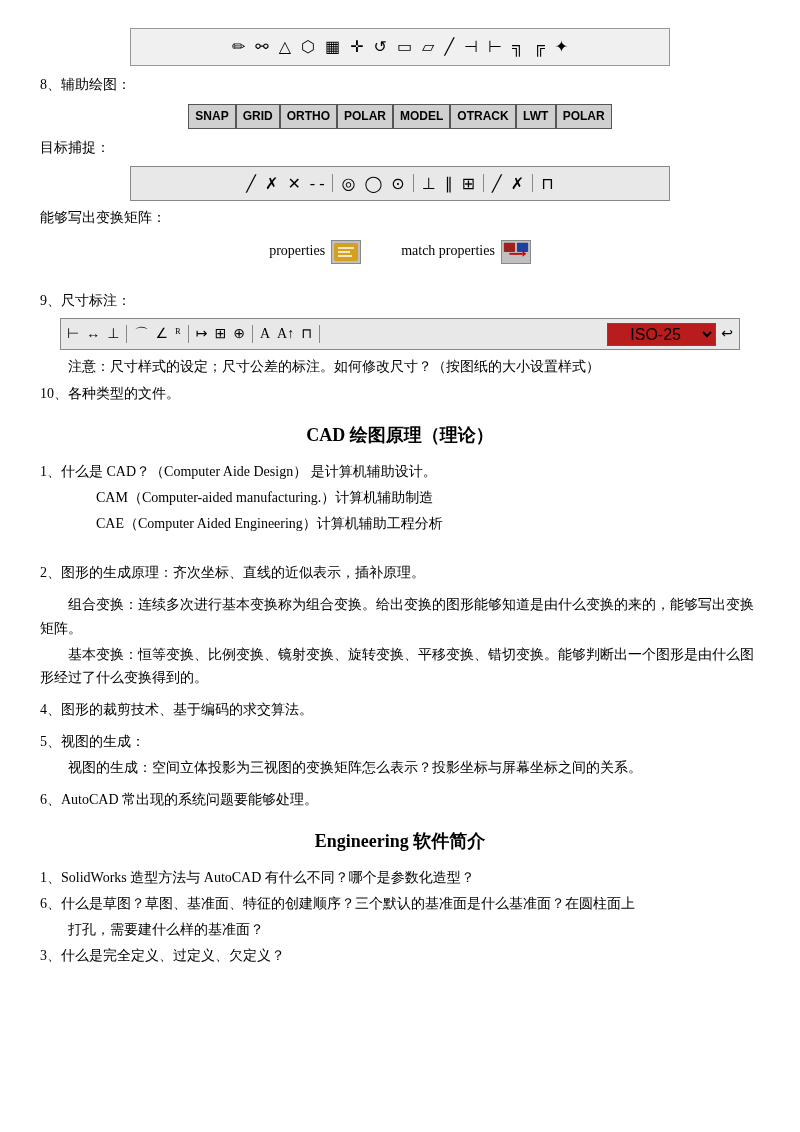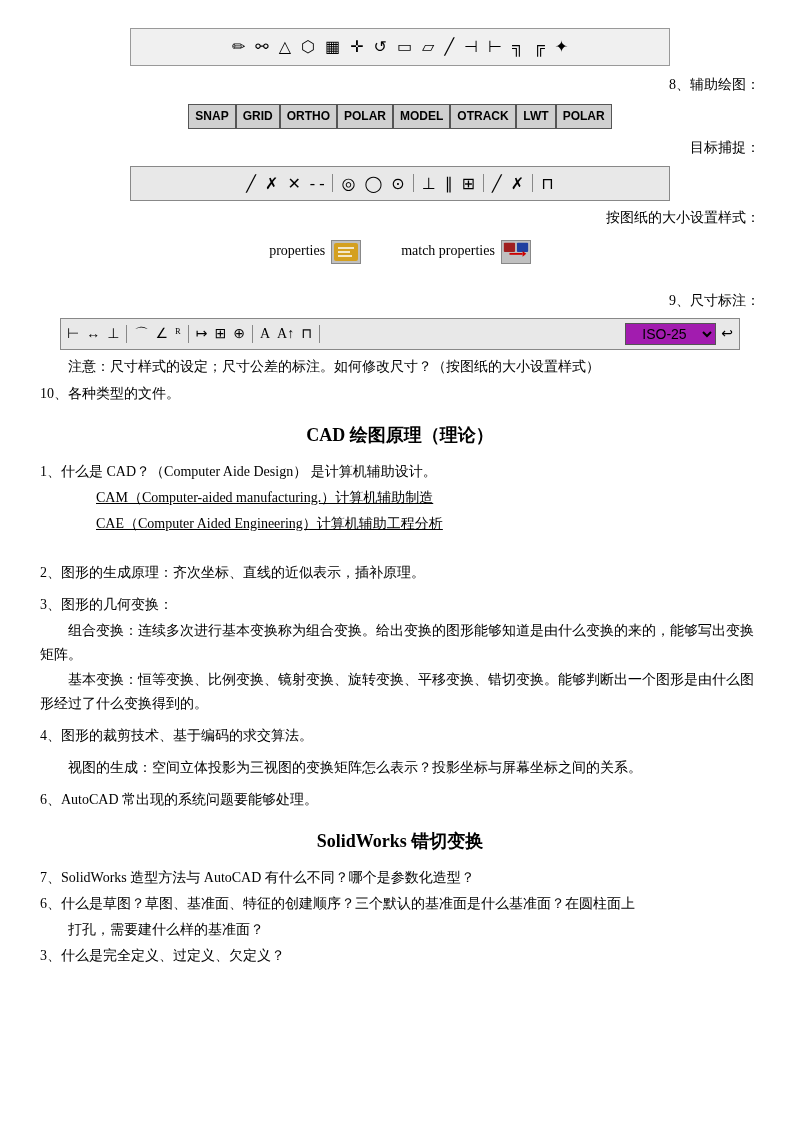--- a/index.html
+++ b/index.html
@@ -46,27 +46,26 @@
 
     .snap-btn {
       border: 1px solid #555;
       background: #d0d0d0;
       font-family: "Arial", sans-serif;
       font-size: 12px;
       font-weight: bold;
       padding: 2px 6px;
       cursor: pointer;
       min-width: 40px;
-      text-align: right;
+      text-align: center;
     }
 
     .section-label {
       margin: 6px 0 4px 0;
       font-size: 14px;
-      text-align: right;
     }
 
     .objsnap-bar {
       display: flex;
       align-items: center;
       justify-content: center;
       margin: 6px auto;
       width: 540px;
       border: 1px solid #888;
       background: #e8e8e8;
@@ -109,23 +108,23 @@
       margin: 6px auto;
       width: 680px;
       border: 1px solid #888;
       background: #e8e8e8;
       padding: 3px 4px;
       gap: 3px;
     }
 
     .dim-select {
       border: 1px solid #555;
-      background: #a21caf;
-      padding: 1px 12px;
-      font-size: 14px;
+      background: #b91c1c;
+      padding: 1px 18px;
+      font-size: 16px;
       margin-left: auto;
     }
 
     .dim-icon {
       font-size: 14px;
       padding: 1px 2px;
     }
 
     .section-title {
       text-align: center;
@@ -143,21 +142,20 @@
     .content-section p {
       margin: 2px 0;
     }
 
     .indent {
       text-indent: 2em;
     }
 
     .indent2 {
       text-indent: 4em;
-      text-decoration: underline;
     }
 
     .note-text {
       margin: 4px 0;
       font-size: 14px;
     }
 
     .separator {
       height: 10px;
     }
@@ -218,21 +216,21 @@
   <span class="toolbar-icon">⊥</span>
   <span class="toolbar-icon">∥</span>
   <span class="toolbar-icon">⊞</span>
   <div class="toolbar-divider"></div>
   <span class="toolbar-icon">╱</span>
   <span class="toolbar-icon">✗</span>
   <div class="toolbar-divider"></div>
   <span class="toolbar-icon">⊓</span>
 </div>
 
-<p class="section-label">按图纸的大小设置样式：</p>
+<p class="section-label">能够写出变换矩阵：</p>
 
 <div class="properties-row">
   <div class="prop-item">
     <span>properties</span>
     <div class="prop-icon">
       <svg width="28" height="22" viewBox="0 0 28 22">
         <rect x="2" y="2" width="24" height="18" fill="#d4a020" rx="2"></rect>
         <line x1="6" y1="7" x2="22" y2="7" stroke="#fff" stroke-width="1.5"></line>
         <line x1="6" y1="11" x2="18" y2="11" stroke="#fff" stroke-width="1.5"></line>
         <line x1="6" y1="15" x2="20" y2="15" stroke="#fff" stroke-width="1.5"></line>
@@ -290,37 +288,37 @@
   <p class="indent2">CAE（Computer Aided Engineering）计算机辅助工程分析</p>
 </div>
 
 <div class="separator"></div>
 
 <div class="content-section">
   <p>2、图形的生成原理：齐次坐标、直线的近似表示，插补原理。</p>
 </div>
 
 <div class="content-section">
-  <p>3、图形的几何变换：</p>
   <p class="indent">组合变换：连续多次进行基本变换称为组合变换。给出变换的图形能够知道是由什么变换的来的，能够写出变换矩阵。</p>
   <p class="indent">基本变换：恒等变换、比例变换、镜射变换、旋转变换、平移变换、错切变换。能够判断出一个图形是由什么图形经过了什么变换得到的。</p>
 </div>
 
 <div class="content-section">
   <p>4、图形的裁剪技术、基于编码的求交算法。</p>
 </div>
 
 <div class="content-section">
+  <p>5、视图的生成：</p>
   <p class="indent">视图的生成：空间立体投影为三视图的变换矩阵怎么表示？投影坐标与屏幕坐标之间的关系。</p>
 </div>
 
 <div class="content-section">
   <p>6、AutoCAD 常出现的系统问题要能够处理。</p>
 </div>
 
-<h2 class="section-title">SolidWorks 错切变换</h2>
-
-<div class="content-section">
-  <p>7、SolidWorks 造型方法与 AutoCAD 有什么不同？哪个是参数化造型？</p>
+<h2 class="section-title">Engineering 软件简介</h2>
+
+<div class="content-section">
+  <p>1、SolidWorks 造型方法与 AutoCAD 有什么不同？哪个是参数化造型？</p>
   <p>6、什么是草图？草图、基准面、特征的创建顺序？三个默认的基准面是什么基准面？在圆柱面上</p>
   <p class="indent">打孔，需要建什么样的基准面？</p>
   <p>3、什么是完全定义、过定义、欠定义？</p>
 </div>
 
 </body></html>

